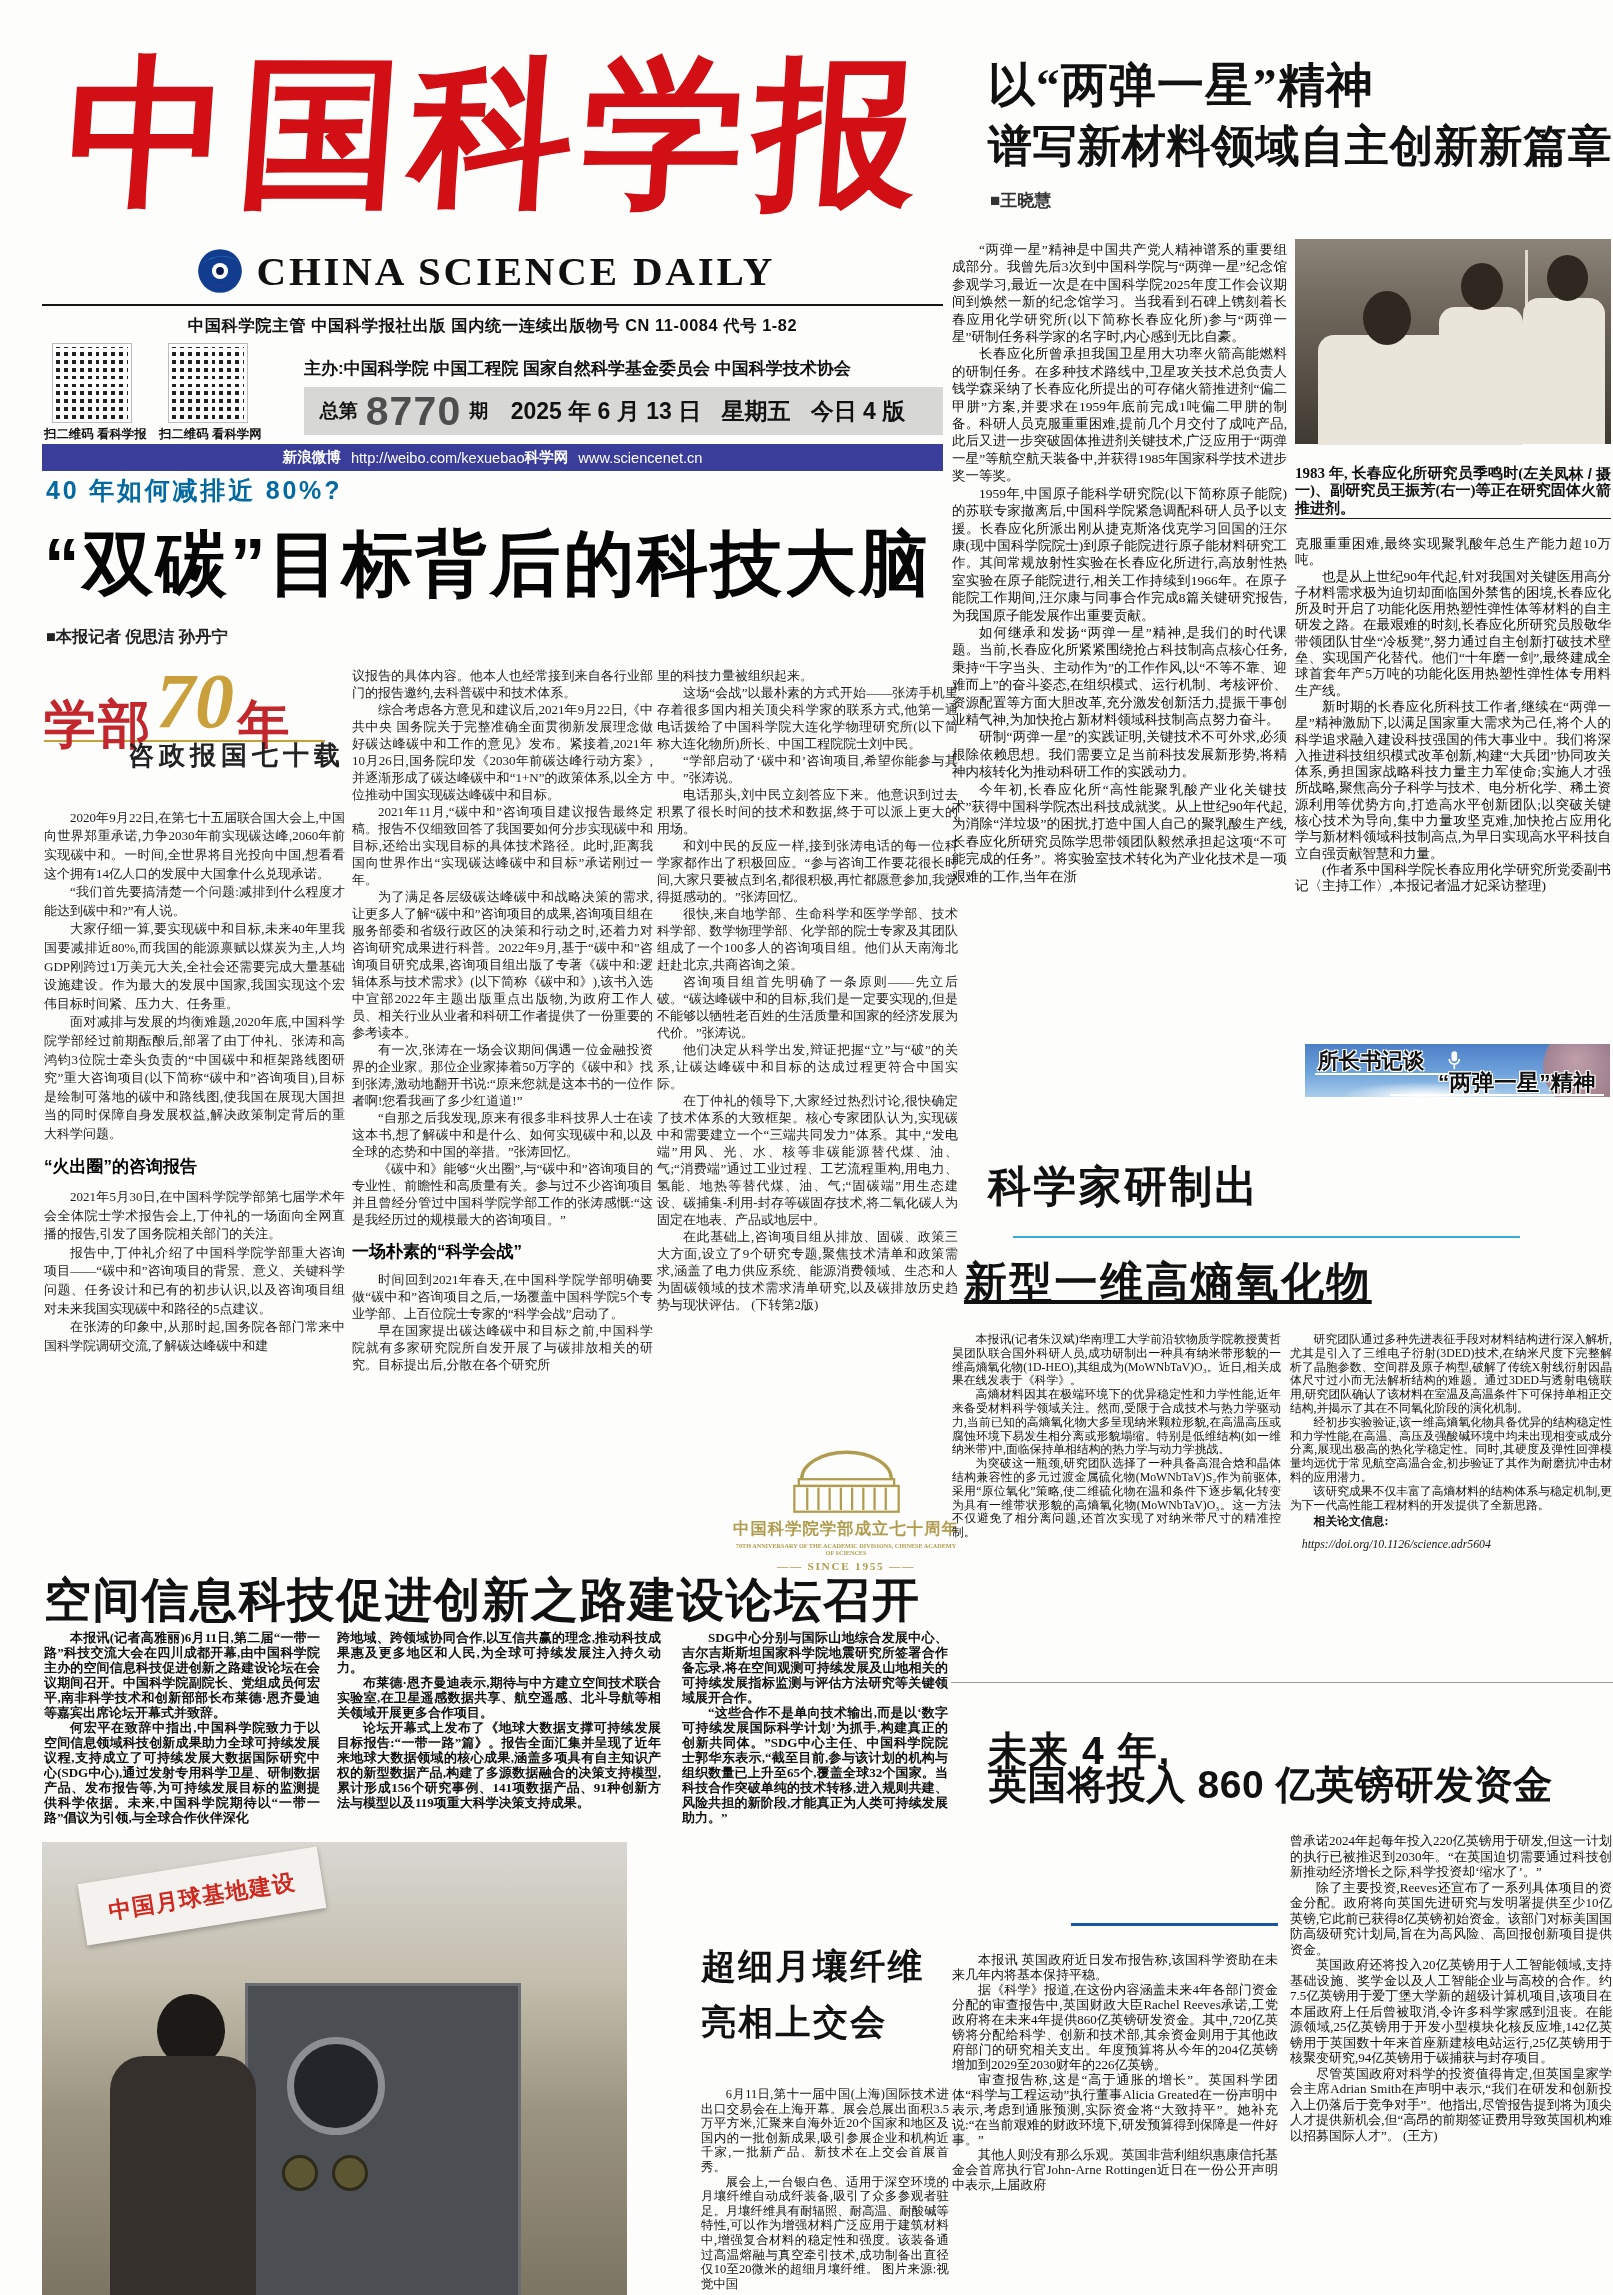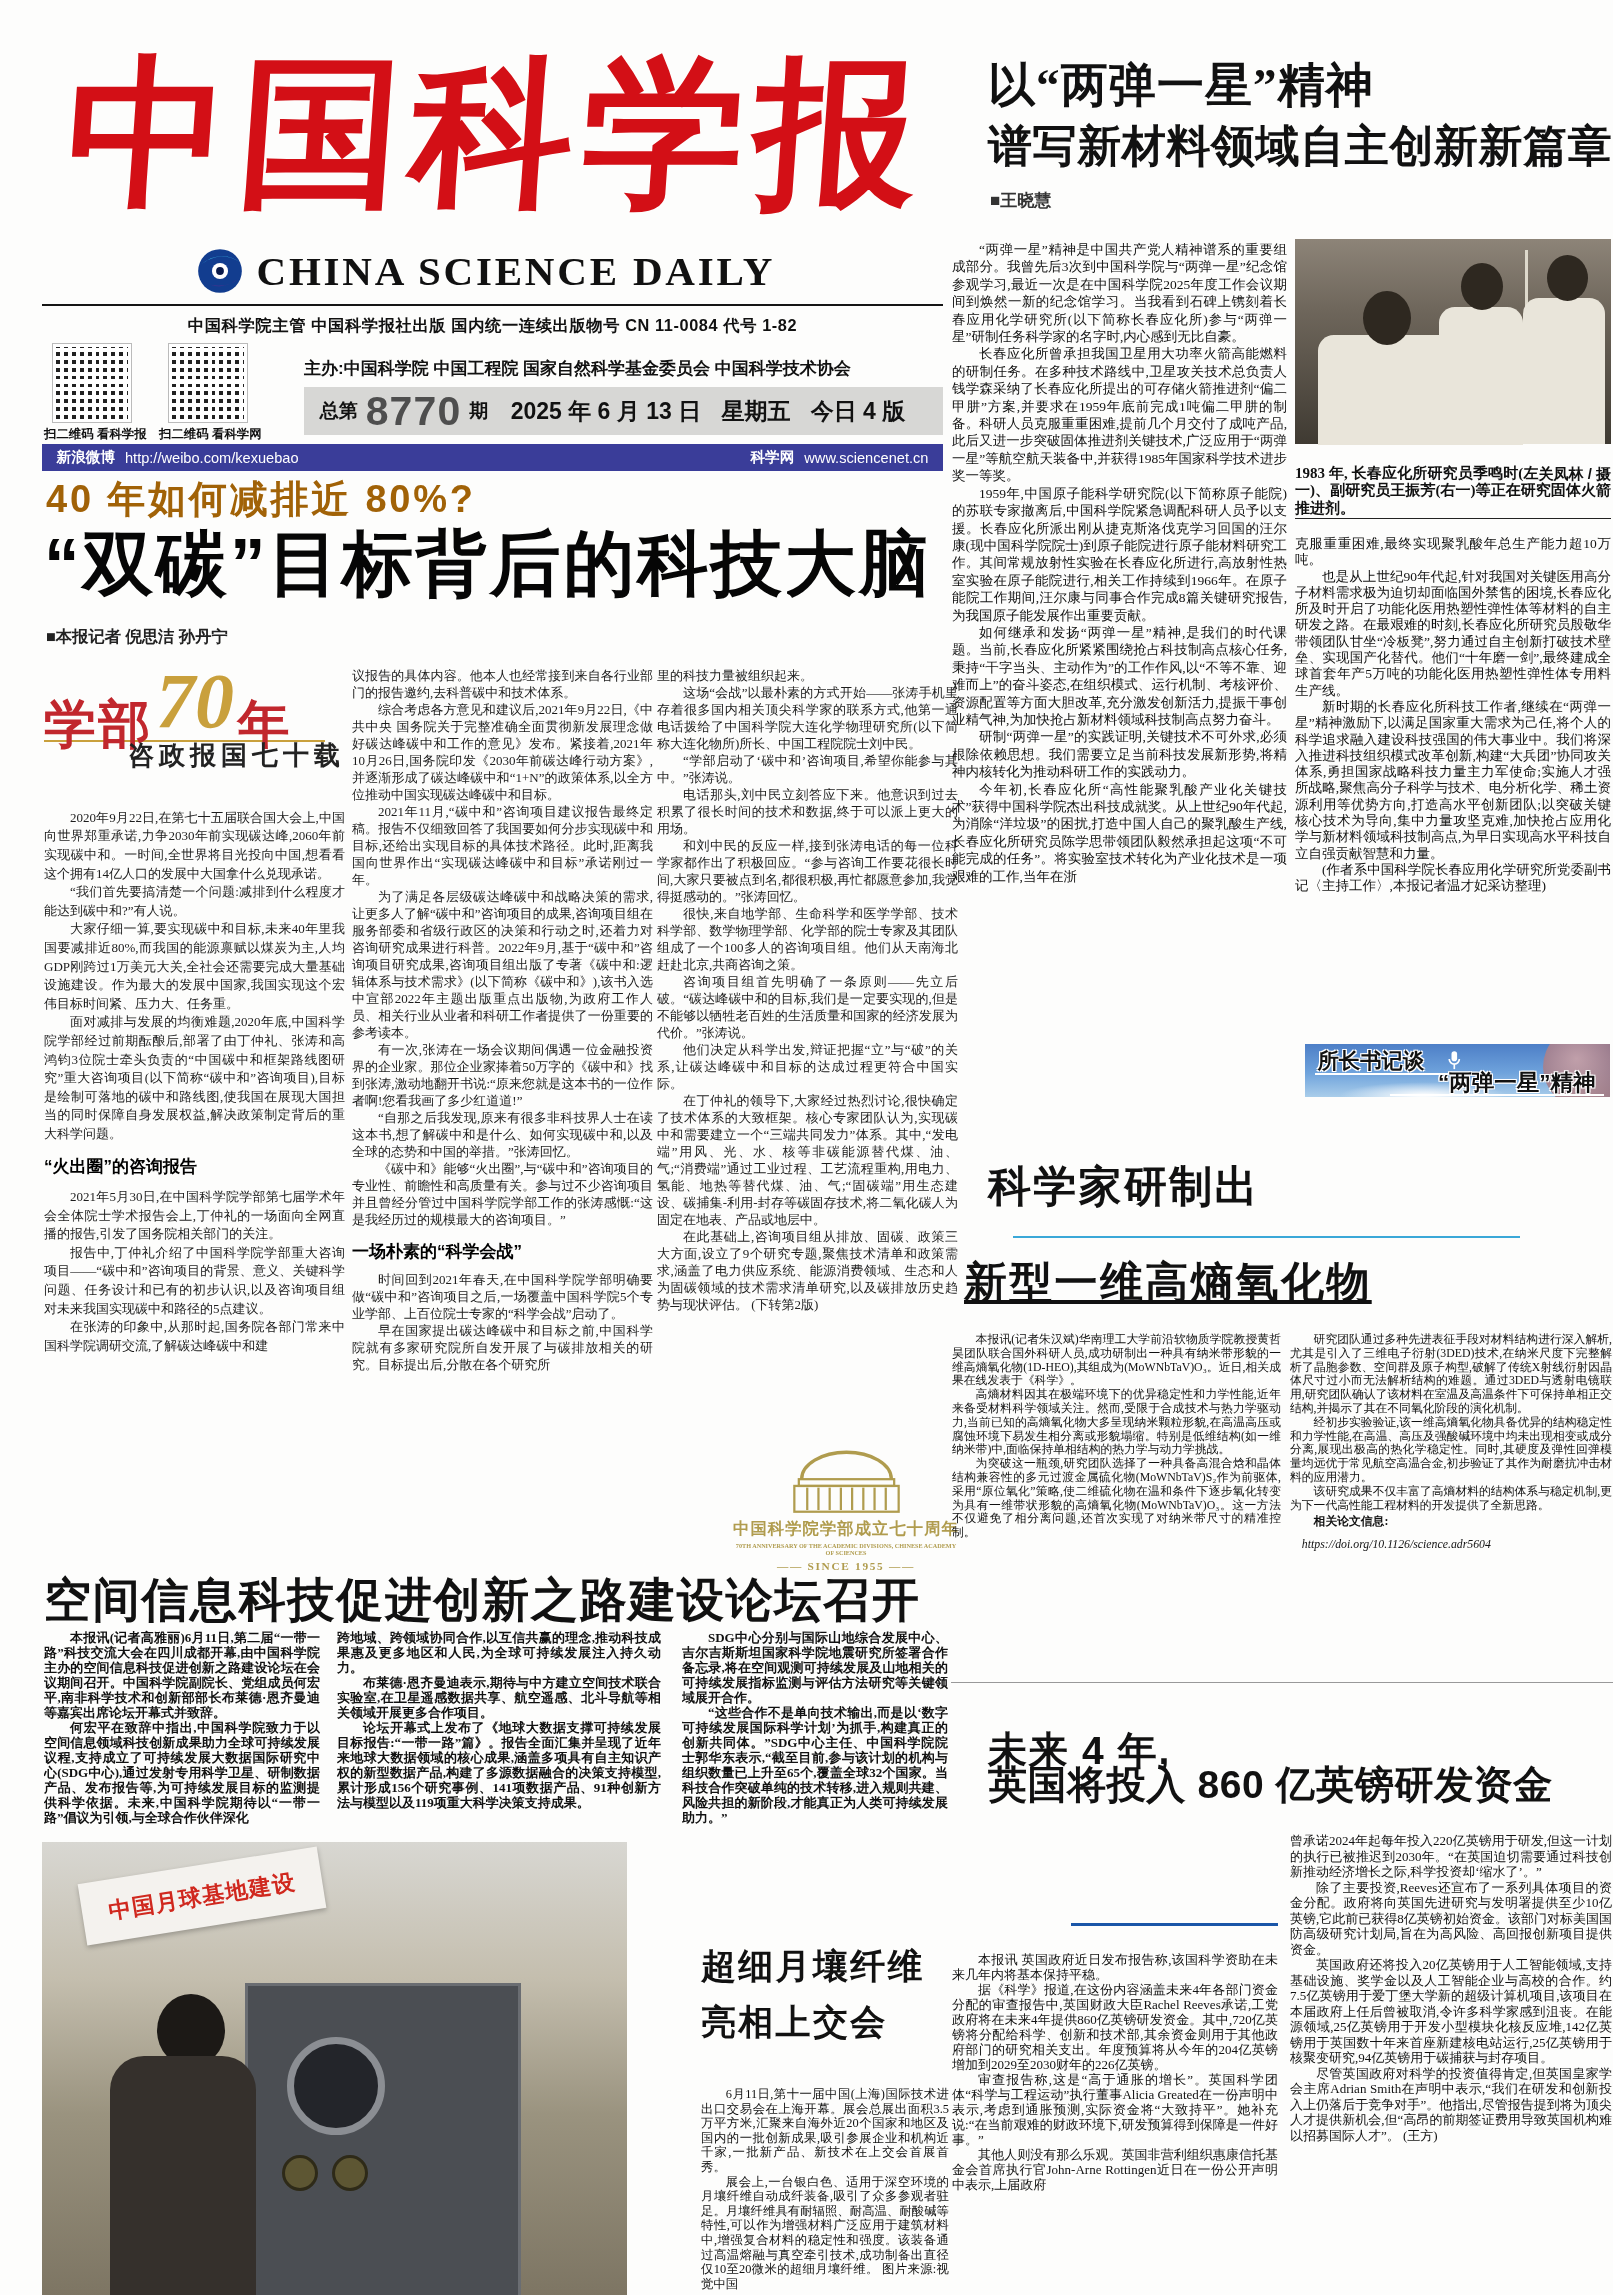--- a/index.html
+++ b/index.html
@@ -27,28 +27,28 @@
   .org-line{left:304px;top:357px;width:642px;font-size:17px;font-weight:700;
             font-family:"Liberation Sans",sans-serif;}
   .issue-bar{left:304px;top:387px;width:639px;height:48px;background:#d7d7d5;display:flex;
              align-items:center;padding:0 15.8px;box-sizing:border-box;gap:7.9px;
              font-family:"Liberation Sans",sans-serif;}
   .issue-pre,.issue-suf{font-size:19px;font-weight:900;}
   .issue-num{font-size:41px;font-weight:900;color:#4e4e4e;letter-spacing:1.1px;}
   .issue-date{font-size:23px;font-weight:900;margin-left:14.6px;}
   .issue-week,.issue-pages{font-size:23px;font-weight:900;margin-left:12.4px;}
   .social-bar{left:42px;top:444px;width:901px;height:27px;background:#3a3d99;color:#fff;
-              display:flex;align-items:center;justify-content:space-between;padding:0 14.6px;
+              display:flex;align-items:center;justify-content:center;padding:0 14.6px;
               box-sizing:border-box;font-family:"Liberation Sans",sans-serif;font-size:14.6px;}
   .social-group{display:flex;gap:10px;align-items:center;}
   .social-label{font-weight:900;}
 
   
-  .kicker{left:46px;top:474px;font-family:"Liberation Sans",sans-serif;font-size:38px;
-          font-weight:600;color:#a16207;letter-spacing:2.8px;}
+  .kicker{left:46px;top:474px;font-family:"Liberation Sans",sans-serif;font-size:25px;
+          font-weight:600;color:#0369a1;letter-spacing:2.8px;}
   .lead-headline{left:44px;top:522px;width:907px;font-family:"Liberation Sans",sans-serif;
           font-size:71px;font-weight:900;letter-spacing:2.8px;line-height:84px;color:#060606;}
   .lead-byline{left:46px;top:626px;font-size:16.3px;font-weight:700;
           font-family:"Liberation Sans",sans-serif;color:#222;}
   .lead-col{top:667px;width:301px;height:895px;font-size:13px;color:#1c1c1c;}
   #lead-c1{left:44px;line-height:18.6px;}
   #lead-c2{left:352px;line-height:17px;}
   #lead-c3{left:657px;line-height:17px;height:774px;}
   .col-subhead{font-family:"Liberation Sans",sans-serif;font-size:17px;font-weight:900;
                margin:14.6px 0 11.3px 0;color:#000;}

